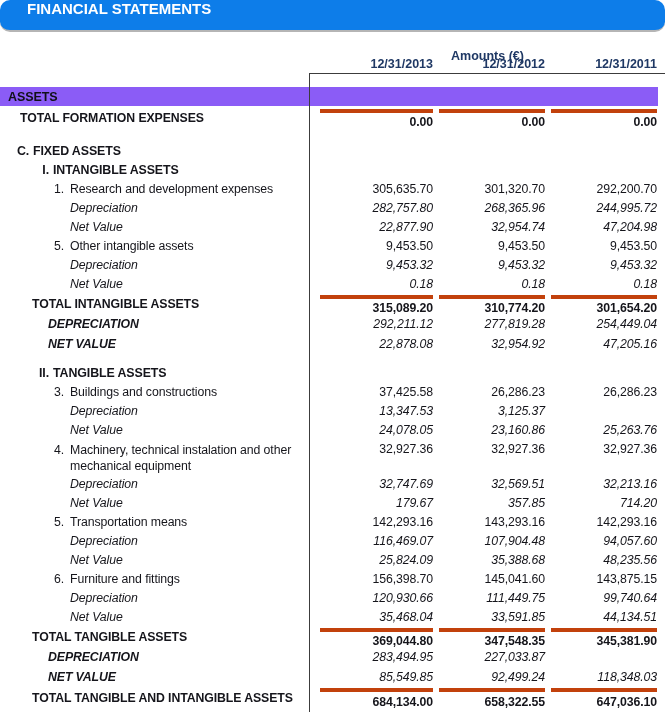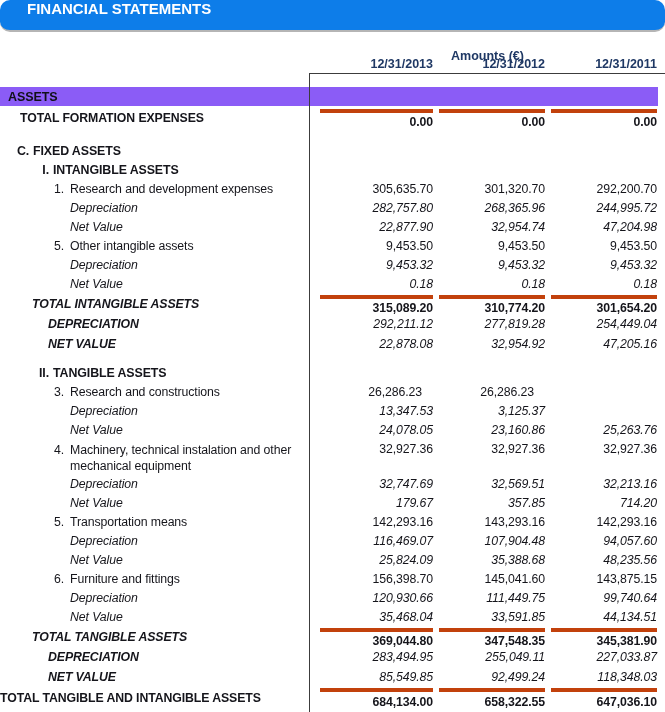--- a/index.html
+++ b/index.html
@@ -44,23 +44,23 @@
     width:310px;flex:none;display:flex;align-items:flex-start;
     box-sizing:border-box;height:19px;line-height:19px;
   }
   .prefix{flex:none;text-align:right;display:block;}
   .label-wrap{white-space:nowrap;}
   .row--topline .cell{border-top:4px solid #c2410c;}
   
   .row--total1{height:24px;font-weight:bold;}
   .row--total1 .row-label{padding-left:20px;}
   .row--total2{height:20px;font-weight:bold;}
-  .row--total2 .row-label{padding-left:32px;font-style:italic;}
+  .row--total2 .row-label{padding-left:32px;}
   .row--grand{height:22px;font-weight:bold;}
-  .row--grand .row-label{}
+  .row--grand .row-label{padding-left:32px;}
   .row--grand .cell{height:21px;line-height:21px;}
   .row--section{font-weight:bold;margin-top:12px;font-size:12.4px;}
   .row--section .row-label{padding-left:17px;}
   .row--section .prefix{width:12px;}
   .row--section .label-wrap{margin-left:4px;}
   .row--subsection{font-weight:bold;font-size:12.4px;}
   .row--subsection .row-label{padding-left:33px;}
   .row--subsection .prefix{width:16px;}
   .row--subsection .label-wrap{margin-left:4px;}
   .row--gap{margin-top:10px;gap:13px;}
@@ -282,25 +282,26 @@
     <div class="vals">
       <div class="cell c1"></div>
       <div class="cell c2"></div>
       <div class="cell c3"></div>
     </div>
   </div>
         <div class="row row--item">
     <div class="row-label">
       <span class="prefix">3.</span>
       <span class="label-wrap">
-        <span class="l1">Research and constructions</span>
-        
-      </span>
-    </div>
-    <div class="vals">
+        <span class="l1">Buildings and constructions</span>
+        
+      </span>
+    </div>
+    <div class="vals">
+      <div class="cell c1">37,425.58</div>
       <div class="cell c2">26,286.23</div>
       <div class="cell c3">26,286.23</div>
     </div>
   </div>
         <div class="row row--detail">
     <div class="row-label">
 
       <span class="label-wrap">
         <span class="l1">Depreciation</span>
         
@@ -468,21 +469,20 @@
         <div class="row row--detail-caps">
     <div class="row-label">
 
       <span class="label-wrap">
         <span class="l1">DEPRECIATION</span>
         
       </span>
     </div>
     <div class="vals">
       <div class="cell c1">283,494.95</div>
-      <div class="cell c2">255,049.11</div>
       <div class="cell c3">227,033.87</div>
     </div>
   </div>
         <div class="row row--detail-caps">
     <div class="row-label">
 
       <span class="label-wrap">
         <span class="l1">NET VALUE</span>
         
       </span>

